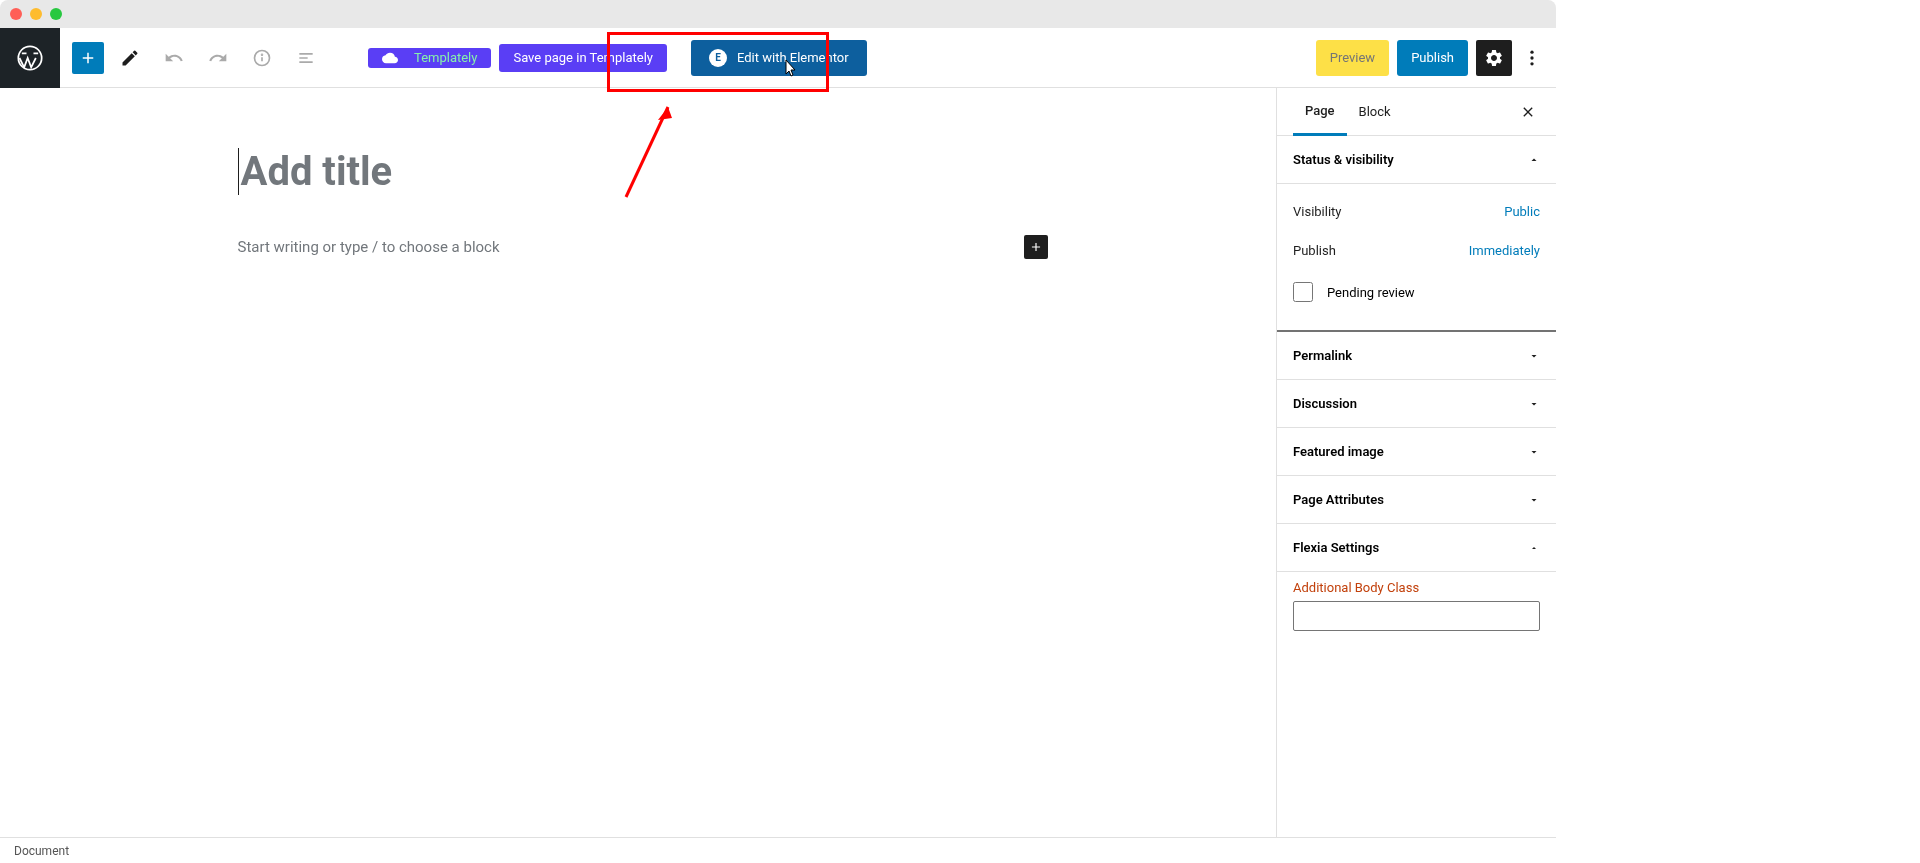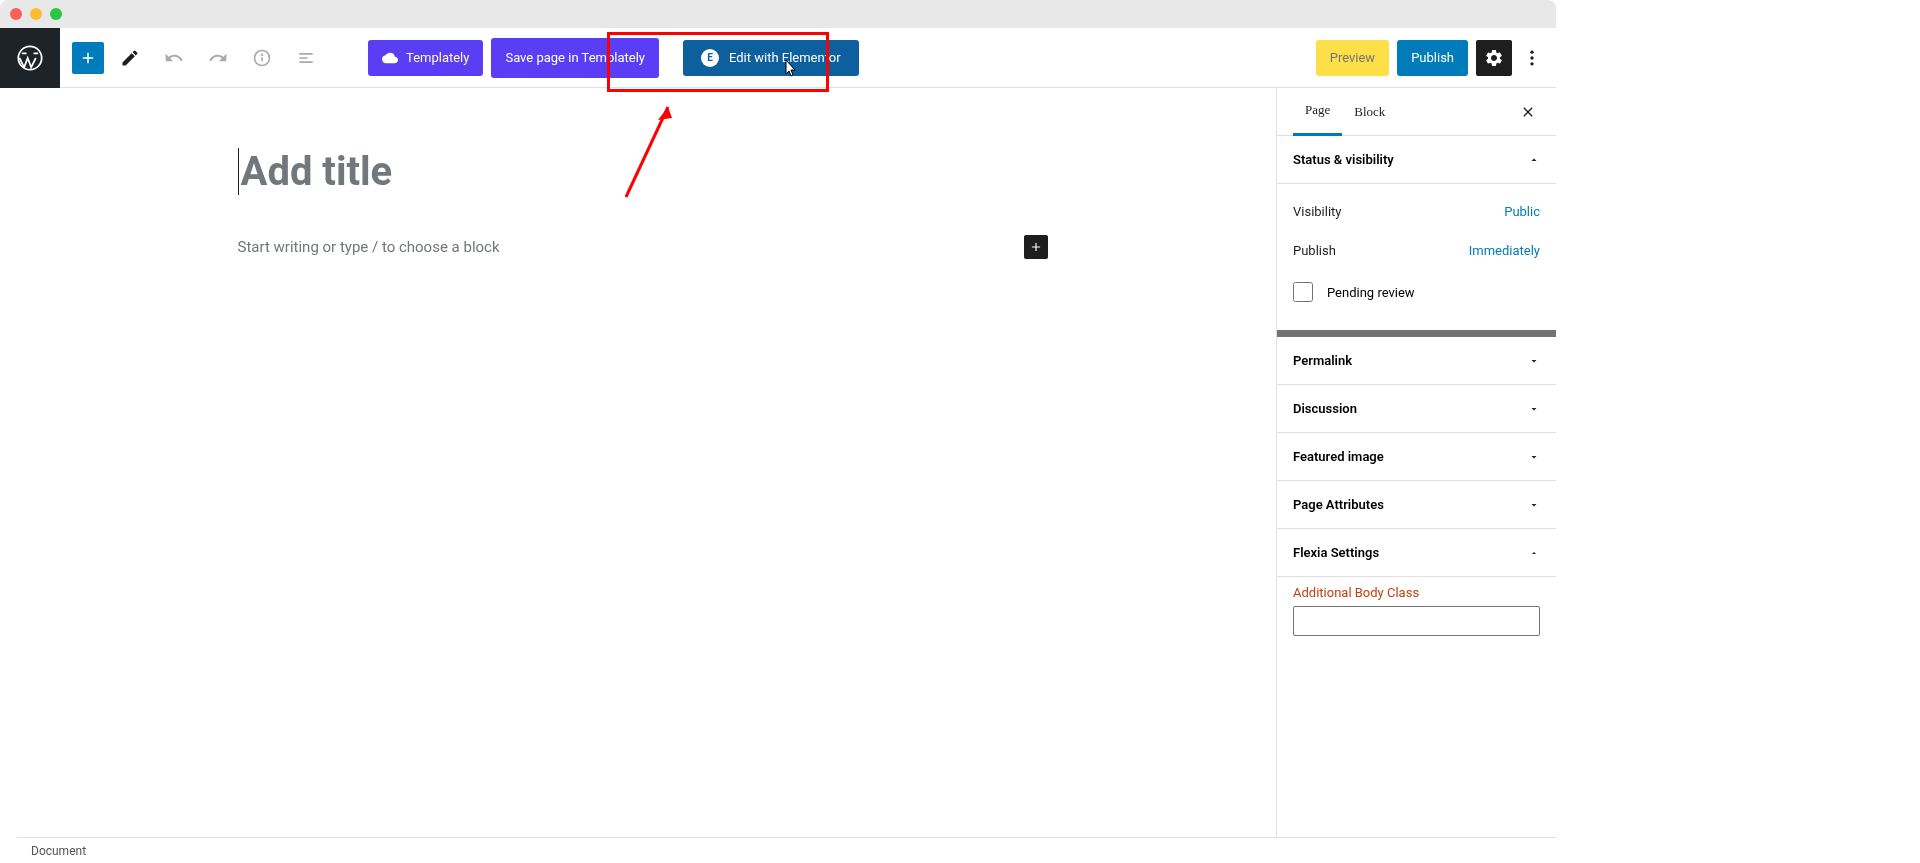--- a/index.html
+++ b/index.html
@@ -14,57 +14,57 @@
 .wp-logo-bar { width: 60px; height: 60px; background: #1d2327; display: flex; align-items: center; justify-content: center; color: #fff; }
 
 .top-toolbar { height: 60px; display: flex; align-items: center; padding: 0 12px; border-bottom: 1px solid #e0e0e0; position: absolute; top: 28px; left: 0; right: 0; background: #fff; }
 .toolbar-left { display: flex; align-items: center; gap: 8px; margin-left: 60px; }
 .toolbar-right { margin-left: auto; display: flex; align-items: center; gap: 8px; }
 
 .btn-add-block { width: 32px; height: 32px; background: #007cba; color: #fff; display: flex; align-items: center; justify-content: center; border: none; cursor: pointer; border-radius: 2px; }
 .icon-btn { width: 36px; height: 36px; background: transparent; border: none; display: flex; align-items: center; justify-content: center; cursor: pointer; color: #1e1e1e; }
 .icon-btn.disabled { color: #aaa; }
 
-.templately-btn { background: #5a3ef5; color: #fef9c3; border: none; padding: 0 14px; height: 36px; border-radius: 3px; font-size: 13px; display: flex; align-items: center; gap: 8px; cursor: pointer; }
-.save-templately-btn { background: #5a3ef5; color: #fff; border: none; padding: 0 14px; height: 40px; border-radius: 3px; font-size: 13px; cursor: pointer; }
+.templately-btn { background: #5a3ef5; color: #86efac; border: none; padding: 0 14px; height: 20px; border-radius: 3px; font-size: 13px; display: flex; align-items: center; gap: 16px; cursor: pointer; }
+.save-templately-btn { background: #5a3ef5; color: #fff; border: none; padding: 0 14px; height: 28px; border-radius: 3px; font-size: 13px; cursor: pointer; }
 .elementor-btn { background: #0d5f9e; color: #fff; border: none; padding: 0 18px; height: 36px; border-radius: 3px; font-size: 13px; display: flex; align-items: center; gap: 10px; cursor: pointer; }
 
 .annotation-box { position: absolute; border: 3px solid #ff0000; pointer-events: none; }
 .annotation-arrow { position: absolute; pointer-events: none; }
 
 .preview-btn { background: #fde047; color: #757575; border: none; padding: 0 14px; height: 36px; border-radius: 3px; font-size: 13px; cursor: pointer; }
 .publish-btn { background: #007cba; color: #fff; border: none; padding: 0 14px; height: 36px; border-radius: 3px; font-size: 13px; cursor: pointer; }
 .settings-btn { width: 36px; height: 36px; background: #1e1e1e; color: #fff; border: none; display: flex; align-items: center; justify-content: center; cursor: pointer; border-radius: 2px; }
 .more-btn { width: 24px; height: 36px; background: transparent; border: none; display: flex; align-items: center; justify-content: center; cursor: pointer; color: #1e1e1e; }
 
 .main-content { position: absolute; top: 88px; left: 0; right: 280px; bottom: 26px; padding: 60px 0 0 9px; }
 .title-area { max-width: 850px; margin: 0 auto 40px; padding: 0 20px; }
 .title-placeholder { font-size: 40px; font-weight: 700; color: #72777c; border-left: 1px solid #1e1e1e; padding-left: 2px; }
 .block-area { max-width: 850px; margin: 0 auto; padding: 0 20px; display: flex; align-items: center; }
 .block-placeholder { color: #72777c; font-size: 15px; flex: 1; }
 .inline-add { width: 24px; height: 24px; background: #1e1e1e; color: #fff; display: flex; align-items: center; justify-content: center; border: none; cursor: pointer; border-radius: 2px; }
 
 .sidebar { position: absolute; top: 88px; right: 0; width: 280px; bottom: 26px; background: #fff; border-left: 1px solid #e0e0e0; overflow-y: auto; }
 .sidebar-tabs { display: flex; align-items: center; border-bottom: 1px solid #e0e0e0; padding: 0 16px; height: 48px; }
-.sidebar-tab { padding: 0 12px; height: 48px; display: flex; align-items: center; font-size: 13px; color: #1e1e1e; cursor: pointer; border: none; background: transparent; font-family: Liberation Serif, serif; }
+.sidebar-tab { padding: 0 12px; height: 48px; display: flex; align-items: center; font-size: 13px; color: #1e1e1e; cursor: pointer; border: none; background: transparent; }
 .sidebar-tab.active { border-bottom: 3px solid #007cba; font-weight: 500; }
 .sidebar-close { margin-left: auto; background: transparent; border: none; cursor: pointer; font-size: 18px; padding: 4px; }
 
 .panel-header { display: flex; align-items: center; justify-content: space-between; padding: 16px; font-size: 13px; font-weight: 600; cursor: pointer; border-bottom: 1px solid #e0e0e0; }
-.panel-body { padding: 8px 16px 16px; border-bottom: 7px solid #737373; }
+.panel-body { padding: 8px 16px 16px; border-bottom: 2px solid #737373; }
 .panel-row { display: flex; align-items: center; justify-content: space-between; padding: 12px 0; font-size: 13px; }
 .panel-row .label { color: #1e1e1e; }
 .panel-row .link { color: #007cba; cursor: pointer; }
 .checkbox-row { display: flex; align-items: center; gap: 14px; padding: 12px 0; font-size: 13px; }
 .checkbox-row input { width: 20px; height: 20px; }
 
 .field-label { font-size: 13px; color: #c2410c; margin-bottom: 6px; display: block; }
 .text-input { width: 100%; height: 30px; border: 1px solid #757575; border-radius: 2px; padding: 0 8px; }
 
-.bottom-bar { position: absolute; bottom: 0; left: 17px; right: 0; height: 26px; background: #fff; border-top: 1px solid #e0e0e0; display: flex; align-items: center; padding: 0 14px; font-size: 12px; color: #555; }
+.bottom-bar { position: absolute; bottom: 0; left: 0; right: 0; height: 26px; background: #fff; border-top: 1px solid #e0e0e0; display: flex; align-items: center; padding: 0 14px; font-size: 12px; color: #555; }
 
 .chevron { width: 12px; height: 12px; }
 .cursor-pointer { position: absolute; pointer-events: none; }
 
 svg { display: block; }
 </style>
 </head>
 <body>
 
 <div class="mac-titlebar">

